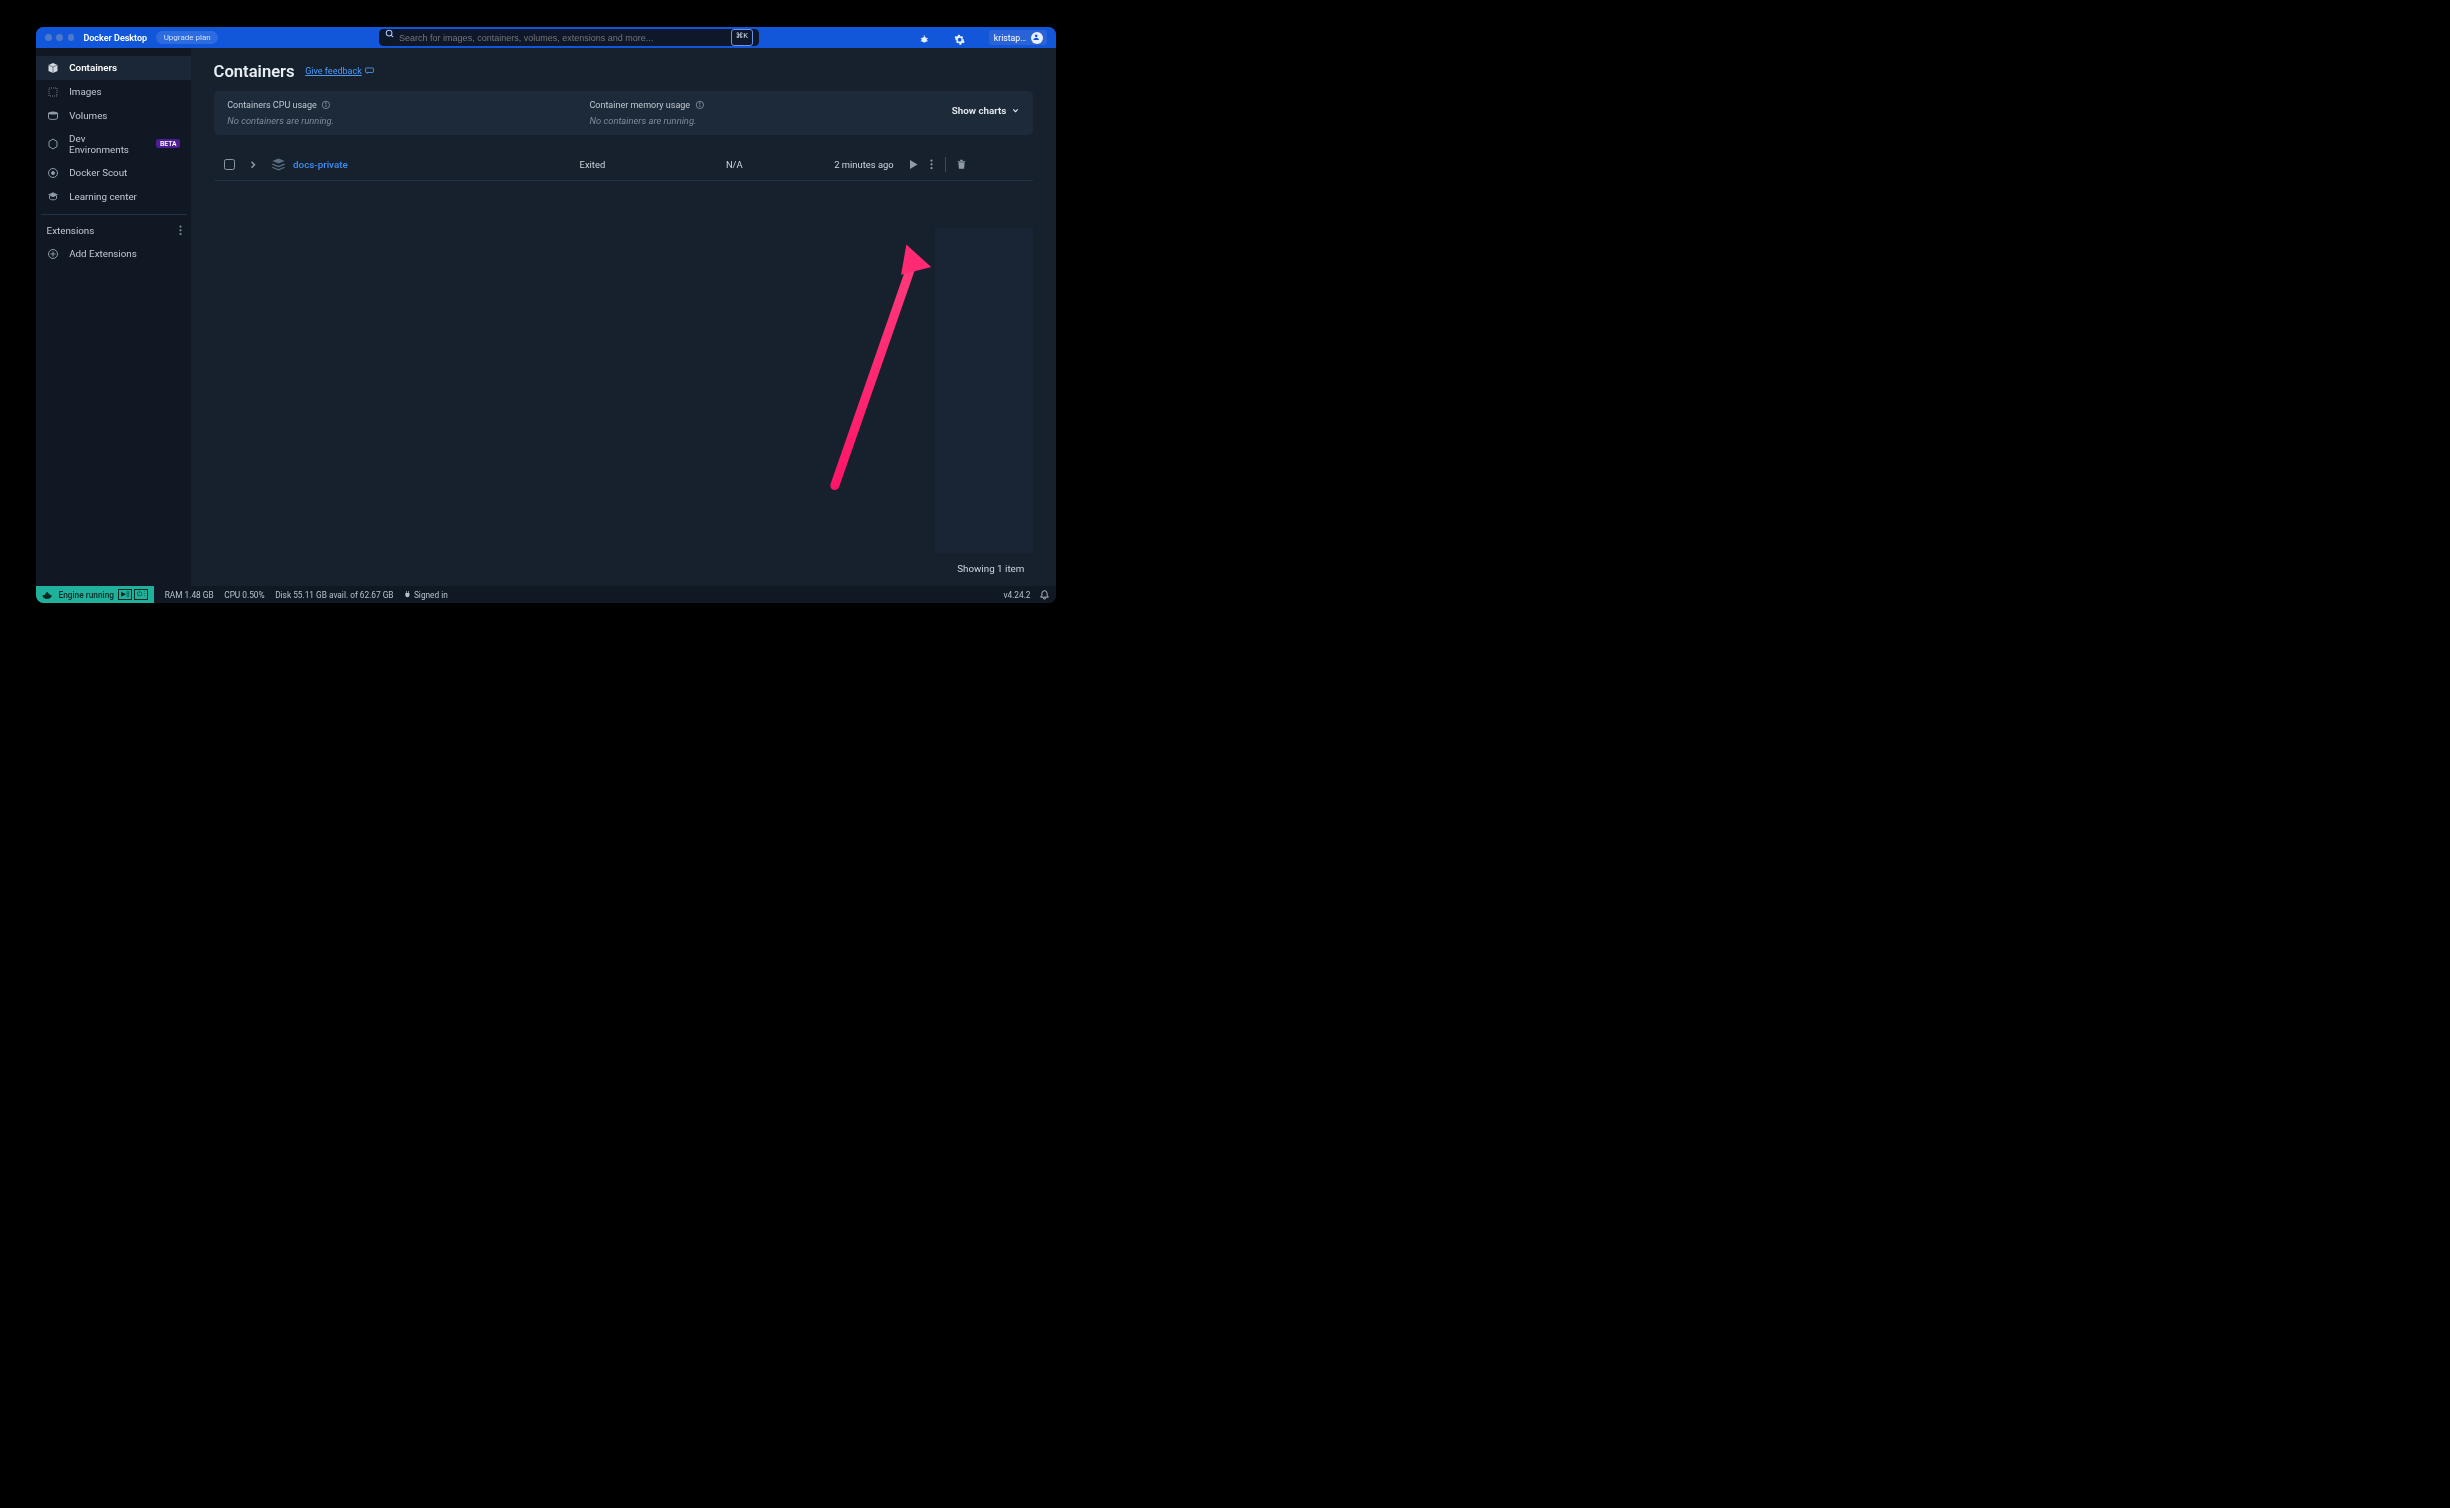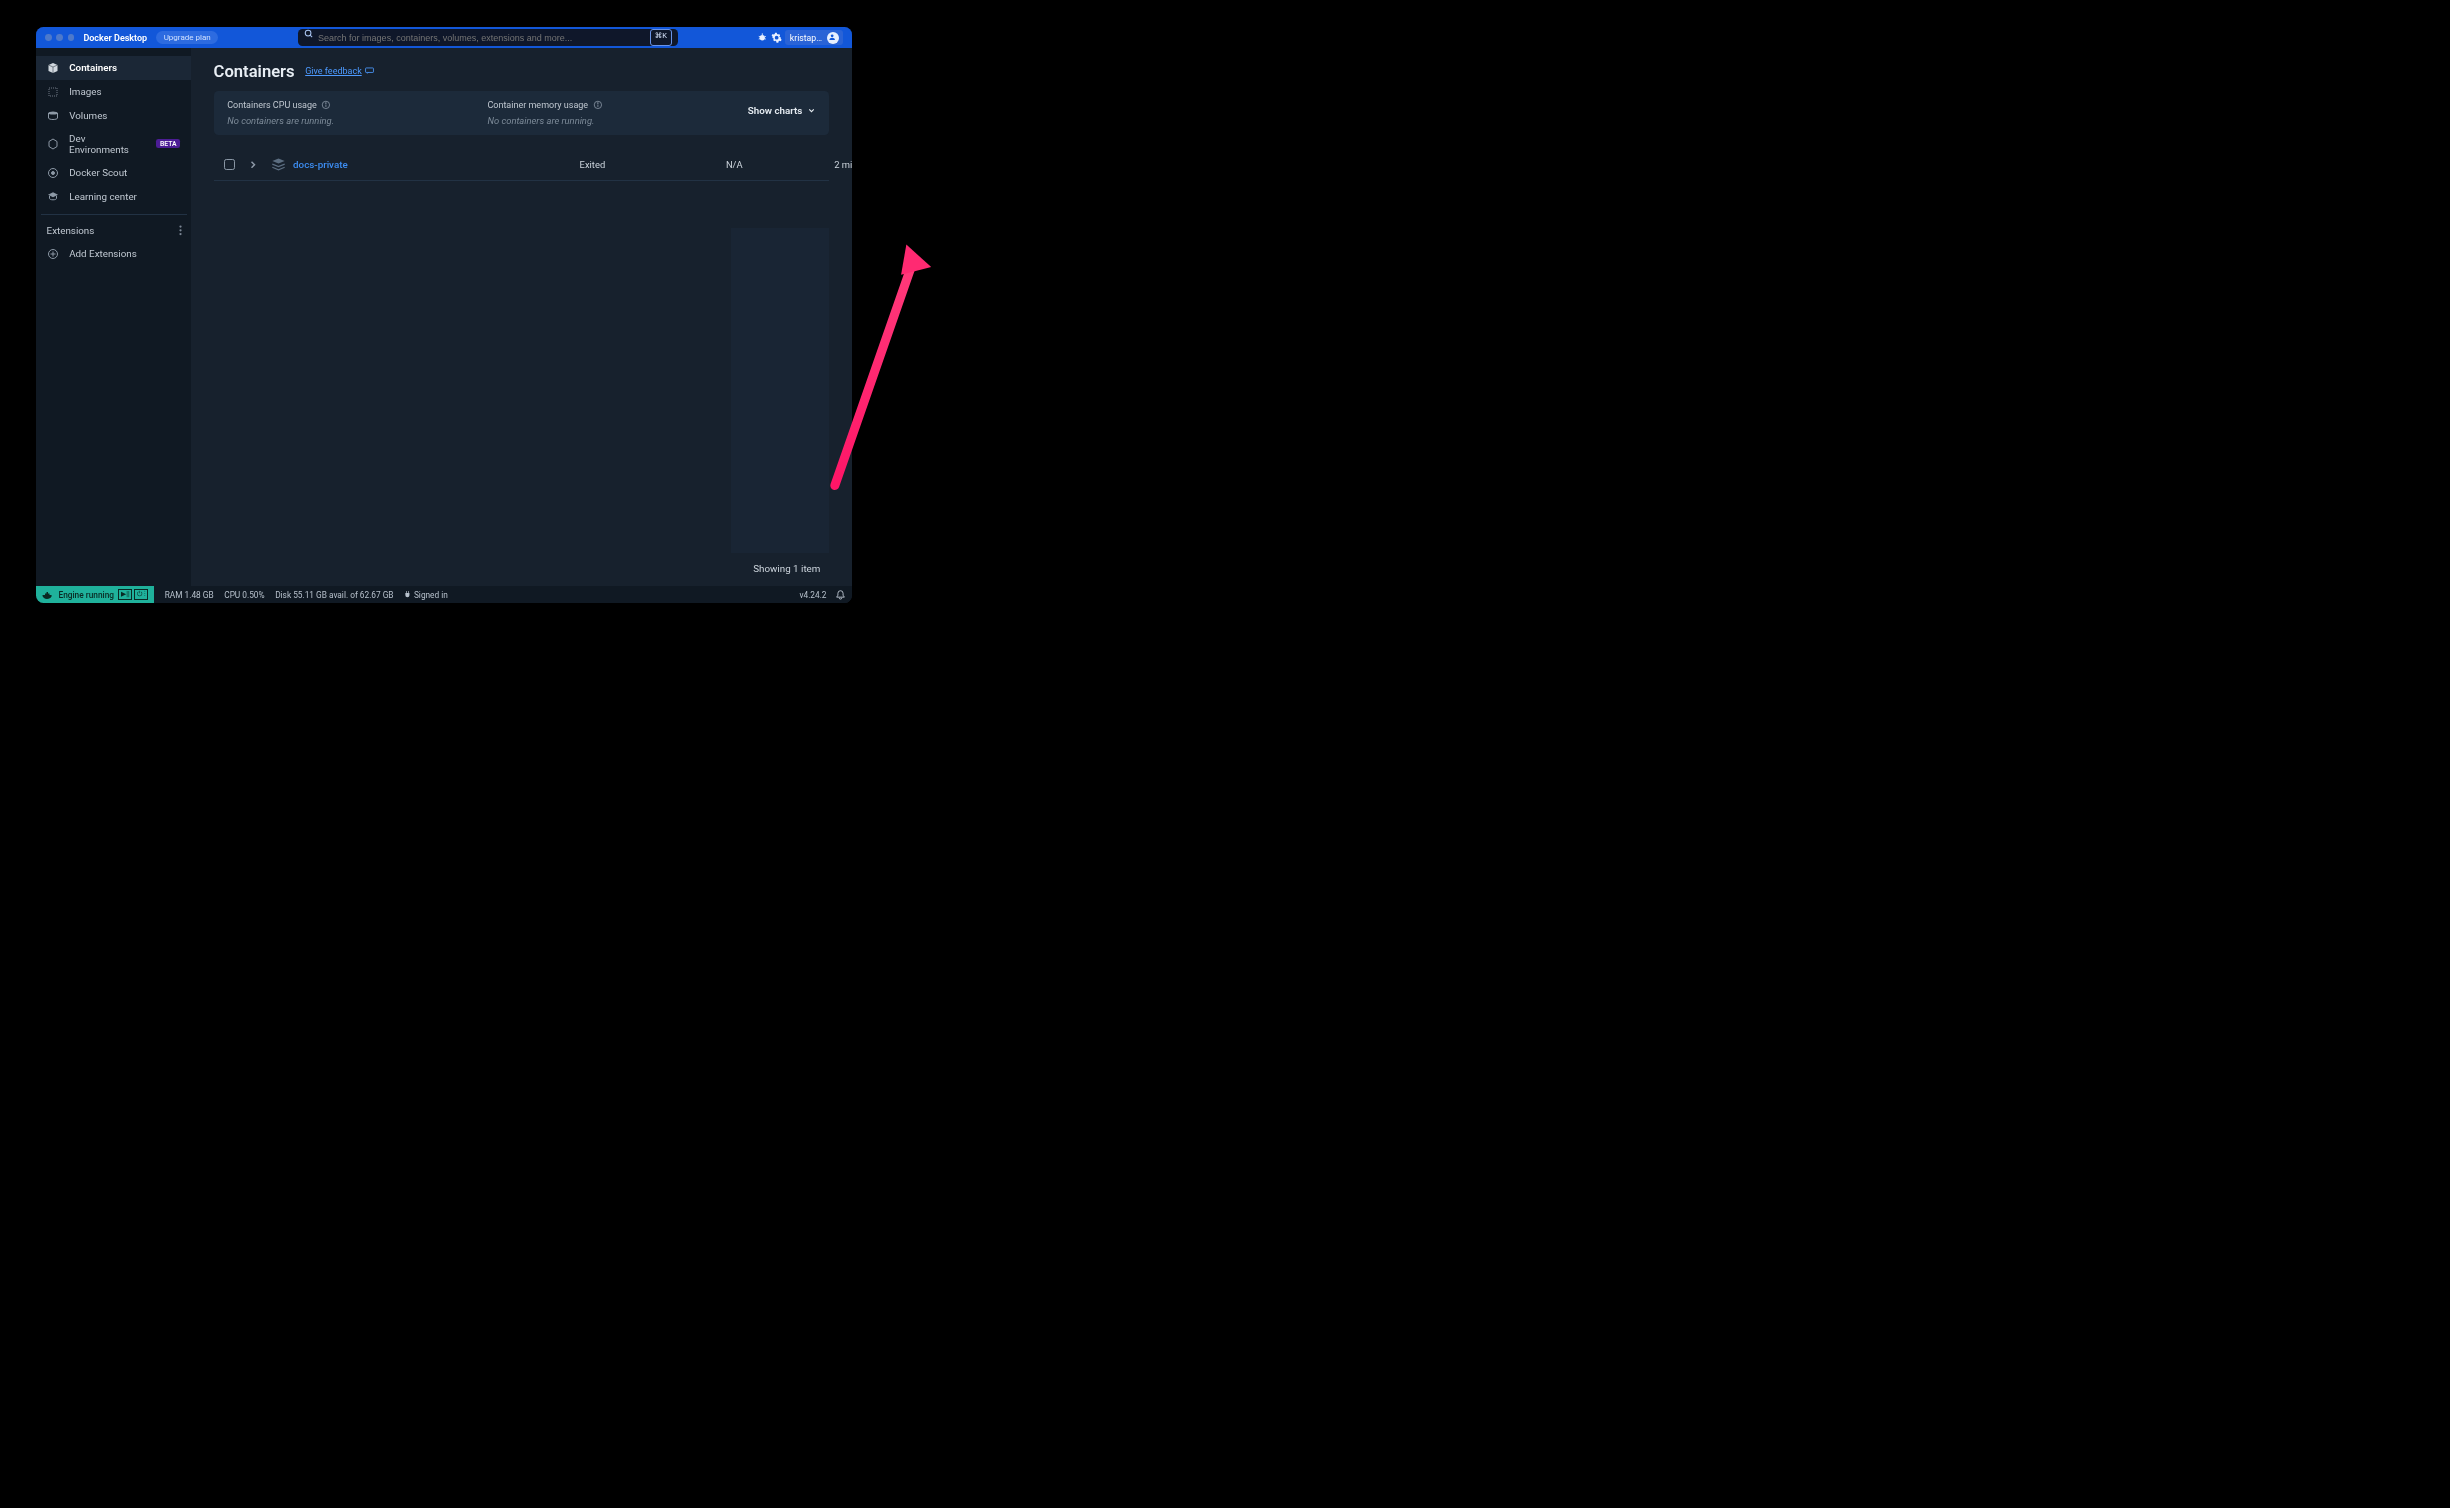--- a/index.html
+++ b/index.html
@@ -7,21 +7,21 @@
   font-family: -apple-system, BlinkMacSystemFont, "Segoe UI", Roboto, sans-serif;
   background: #000;
   width: 1056px;
   height: 650px;
   overflow: hidden;
   position: relative;
 }
 .window {
   position: absolute;
   top: 27px; left: 36px;
-  width: 816px; height: 576px;
+  width: 1020px; height: 576px;
   background: #17212d;
   border-radius: 7.5px;
   overflow: hidden;
   display: flex;
   flex-direction: column;
   box-shadow: 0 15px 45px rgba(0,0,0,0.6);
 }
 .titlebar {
   height: 21px;
   background: #1257d9;
@@ -46,21 +46,21 @@
   padding: 0 6px; gap: 4.5px;
 }
 .searchbar input {
   background: transparent; border: 0; outline: none;
   color: #a9c4f2; font-size: 9px; flex: 1;
 }
 .kbd {
   border: 0.8px solid #6a93e6; border-radius: 3px;
   font-size: 7.5px; color: #d6e3fb; padding: 0.8px 3.8px;
 }
-.title-right { display: flex; align-items: center; gap: 3px; }
+.title-right { display: flex; align-items: flex-end; gap: 24px; }
 .title-right .icon { color: #e8f0ff; }
 .user-pill {
   background: #2a63d6; border-radius: 3px;
   display: flex; align-items: center; gap: 4.5px;
   padding: 1.5px 4.5px; color: #fff; font-size: 8.7px;
 }
 .user-avatar { width: 12px; height: 12px; background: #e8f0ff; border-radius: 50%; display:flex; align-items:center; justify-content:center;}
 
 .body { flex: 1; display: flex; min-height: 0; }
 

